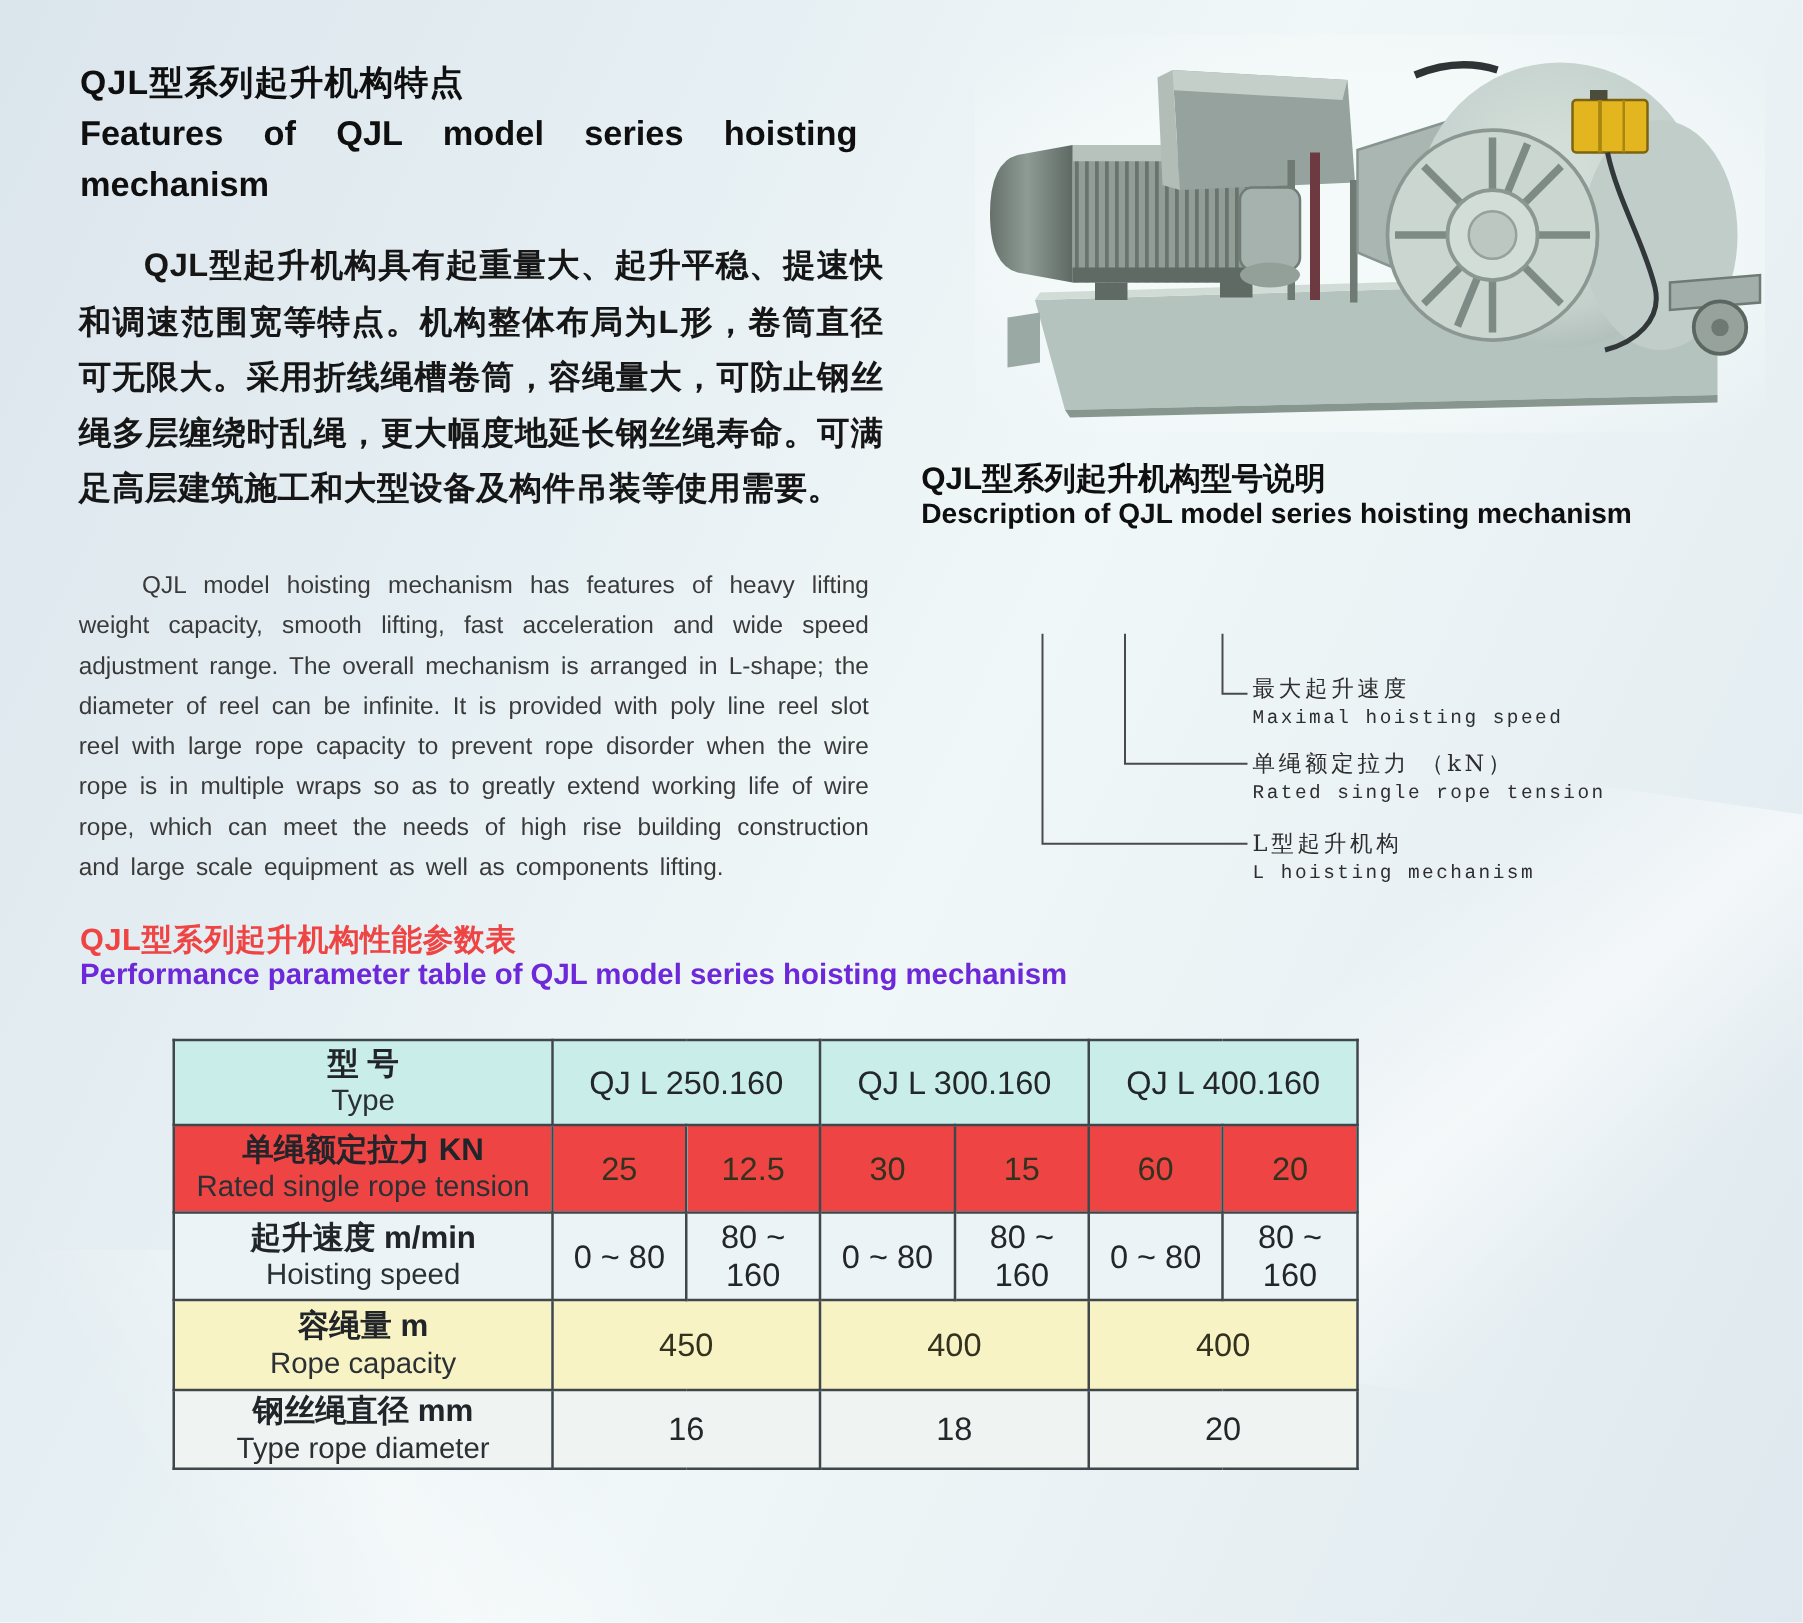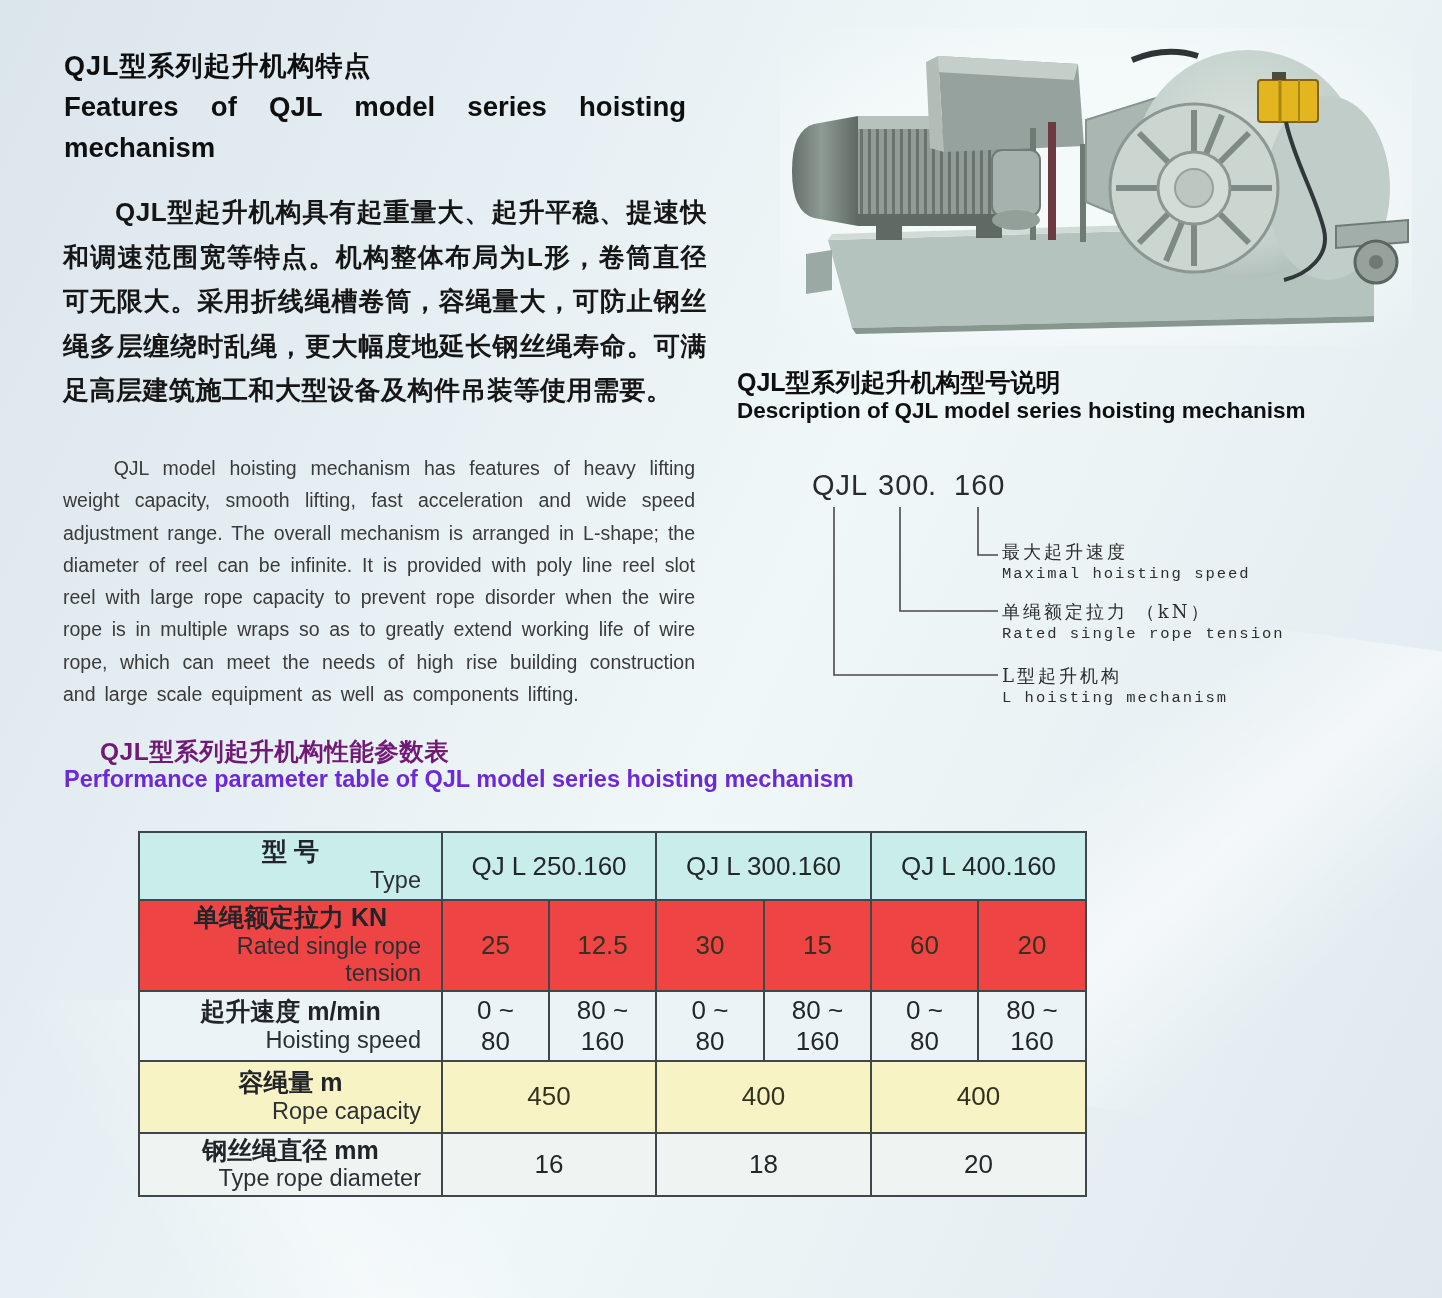--- a/index.html
+++ b/index.html
@@ -44,29 +44,29 @@
   .mc-suffix{left:154px;}
   .diagram svg{position:absolute;left:0;top:0;}
   .legend-item{position:absolute;left:202px;color:#2e2e2e;}
   .legend-item .cn{font-family:"DejaVu Serif",serif;font-size:18px;line-height:23px;letter-spacing:3px;}
   .legend-item .en{font-family:"Liberation Mono",monospace;font-size:15.5px;line-height:23px;letter-spacing:2px;}
   .li-1{top:85px;}
   .li-2{top:145px;}
   .li-3{top:209px;}
 
   
-  .tbl-cn{left:64px;top:735px;font-size:24.5px;font-weight:bold;color:#701a75;letter-spacing:.5px;margin-left:36px;}
+  .tbl-cn{left:64px;top:735px;font-size:24.5px;font-weight:bold;color:#ef4444;letter-spacing:.5px;}
   .tbl-en{left:64px;top:766px;font-size:23.5px;font-weight:bold;color:#6d28d9;}
 
   table.params{position:absolute;left:138px;top:831px;width:947px;border-collapse:collapse;
     table-layout:fixed;}
   table.params td{border:2px solid #40474b;text-align:center;vertical-align:middle;
-    padding:2px 20px;color:#23272a;overflow:hidden;}
+    padding:2px 4px;color:#23272a;overflow:hidden;}
   td.lab .l1{font-size:25px;font-weight:600;line-height:1.18;color:#212529;}
-  td.lab .l2{font-size:23.5px;font-weight:400;line-height:1.18;color:#2b3034;text-align:right;}
+  td.lab .l2{font-size:23.5px;font-weight:400;line-height:1.18;color:#2b3034;}
   td.val{font-size:26px;}
   tr.r-type{height:68px;} tr.r-type td{background:#c9eeea;}
   tr.r-motor{height:72px;} tr.r-motor td{background:#f2f6f4;}
   tr.r-tension{height:70px;} tr.r-tension td{background:#ef4444;}
   tr.r-speed{height:70px;} tr.r-speed td{background:#ebf3f7;}
   tr.r-capacity{height:72px;} tr.r-capacity td{background:#f8f3c4;}
   tr.r-diameter{height:57px;} tr.r-diameter td{background:#eff4f2;}
   tr.r-tension td,tr.r-capacity td{color:#33321f;}
   .ws{word-spacing:8px;}
 </style>
@@ -169,26 +169,20 @@
       <circle cx="596" cy="234" r="21" fill="#97a29d" stroke="#5c6661" stroke-width="3"></circle>
       <circle cx="596" cy="234" r="7" fill="#6e7974"></circle>
     </g>
   </svg>
 </div>
 
 <div class="abs desc-cn">QJL型系列起升机构型号说明</div>
 <div class="abs desc-en">Description of QJL model series hoisting mechanism</div>
 
 <div class="abs diagram">
-  <div class="model-code">
-    <span class="mc-prefix">QJL</span>
-    <span class="mc-mid">300</span>
-    <span class="mc-dot">.</span>
-    <span class="mc-suffix">160</span>
-  </div>
   <svg width="630" height="265" viewBox="0 0 630 265">
     <g fill="none" stroke="#4a4a4a" stroke-width="1.6">
       <polyline points="178,52 178,100 198,100"></polyline>
       <polyline points="100,52 100,156 198,156"></polyline>
       <polyline points="34,52 34,220 198,220"></polyline>
     </g>
   </svg>
   <div class="legend-item li-1">
     <div class="cn">最大起升速度</div>
     <div class="en">Maximal hoisting speed</div>

